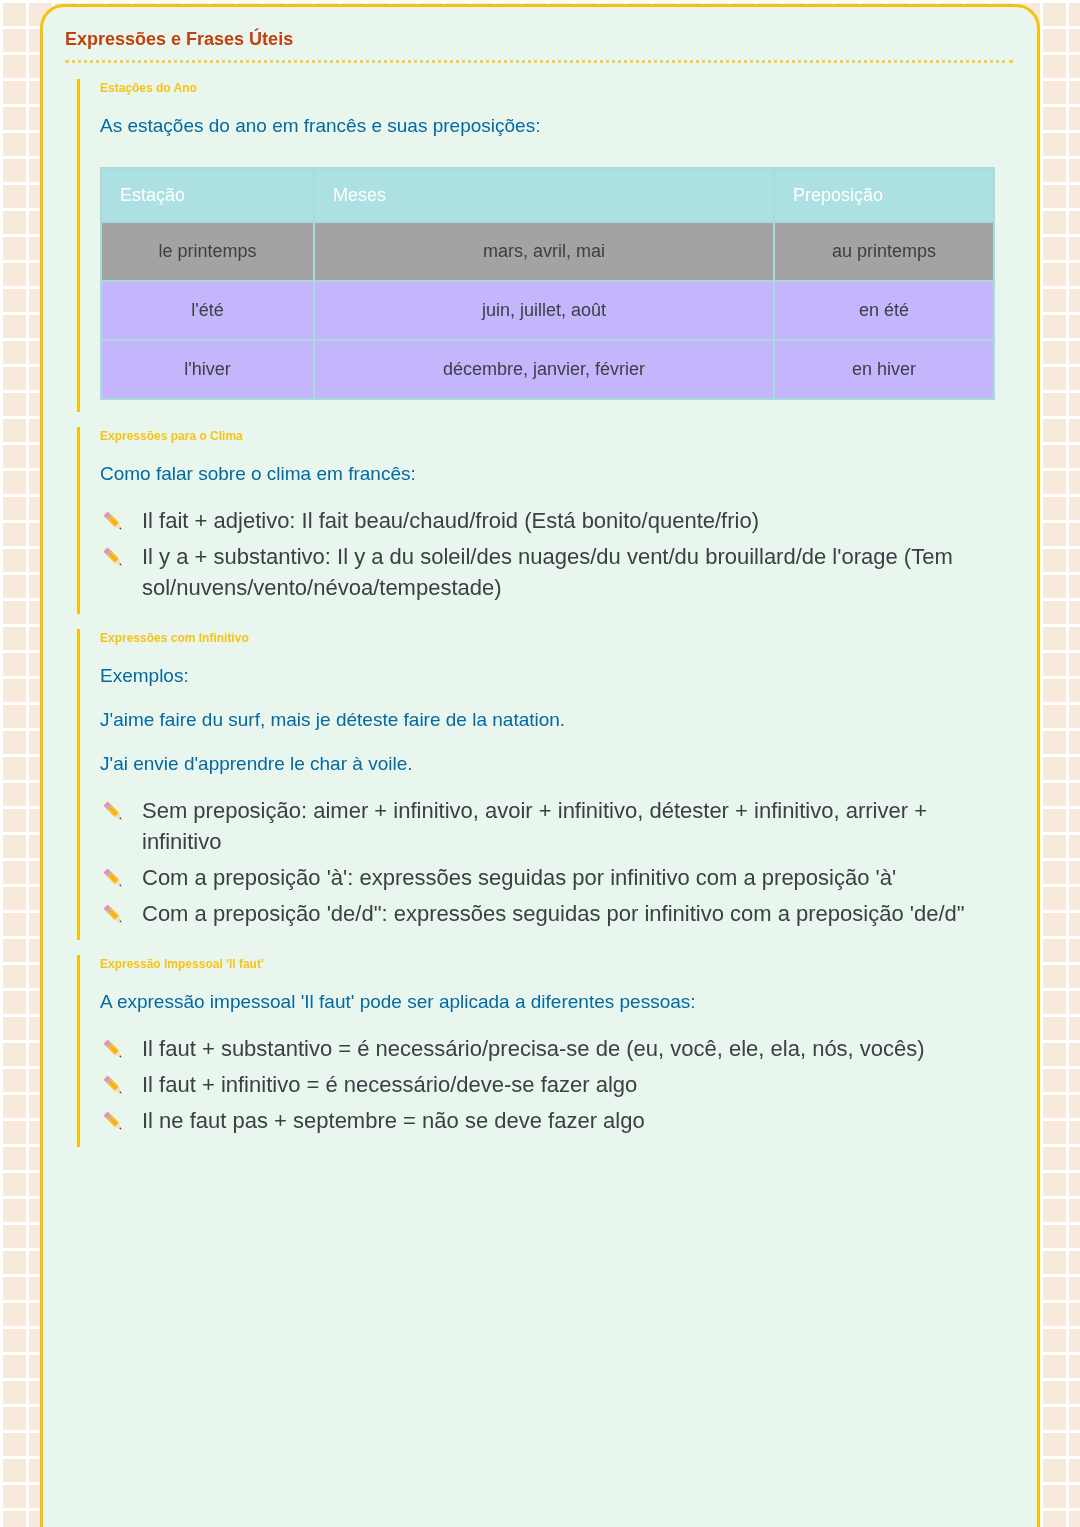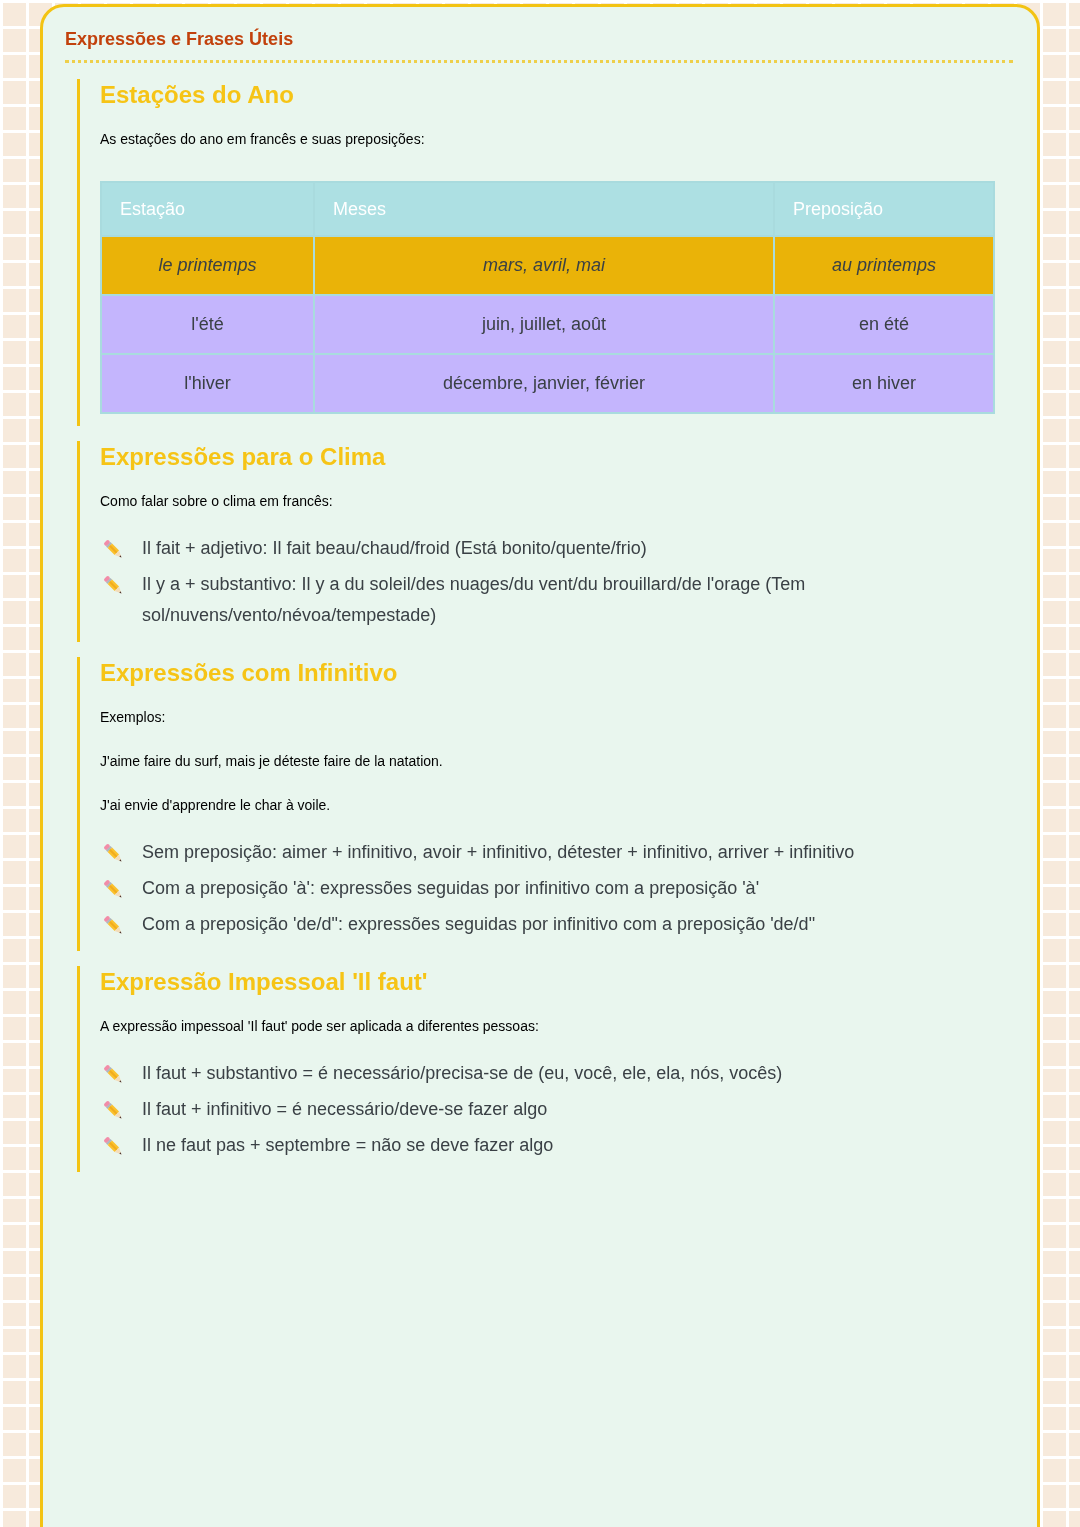--- a/index.html
+++ b/index.html
@@ -35,29 +35,29 @@
     margin: 0 0 16px 0;
   }
   .sections { margin-left: 12px; }
   .section {
     border-left: 3px solid #F3C313;
     padding: 2px 0 6px 20px;
     margin-bottom: 15px;
   }
   .sec-heading {
     margin: 0 0 15px 0;
-    font-size: 24px;
+    font-size: 12px;
     font-weight: bold;
     color: #F6C416;
   }
   .para {
     margin: 0 0 13px 0;
-    font-size: 14px;
+    font-size: 19px;
     line-height: 31px;
-    color: #000000;
+    color: #0369a1;
   }
   table.seasons {
     border-collapse: collapse;
     margin: 26px 0 6px 0;
     width: 893px;
     table-layout: fixed;
   }
   table.seasons th, table.seasons td {
     border: 2px solid #A9DBDE;
     font-size: 18px;
@@ -69,35 +69,35 @@
     font-weight: normal;
     text-align: left;
     padding: 0 0 0 18px;
     height: 52px;
   }
   table.seasons td {
     text-align: center;
     height: 55px;
     background: #c4b5fd;
   }
-  table.seasons tr.alt td { background: #eab308; font-style: italic; }
+  table.seasons tr.alt td { background: #a3a3a3; }
   .bullets { margin-top: 16px; }
   .bullet {
     display: flex;
     align-items: flex-start;
     gap: 15px;
     margin: 0 0 5px 0;
   }
   .bullet .pencil {
     flex: 0 0 auto;
     width: 27px; height: 27px;
     margin-top: 3px;
   }
   .bullet .btext {
-    font-size: 18px;
+    font-size: 22px;
     line-height: 31px;
     color: #3A4045;
     max-width: 860px;
   }
 </style>
 </head>
 <body>
 
 <div class="card">
   <h1 class="page-title">Expressões e Frases Úteis</h1>

